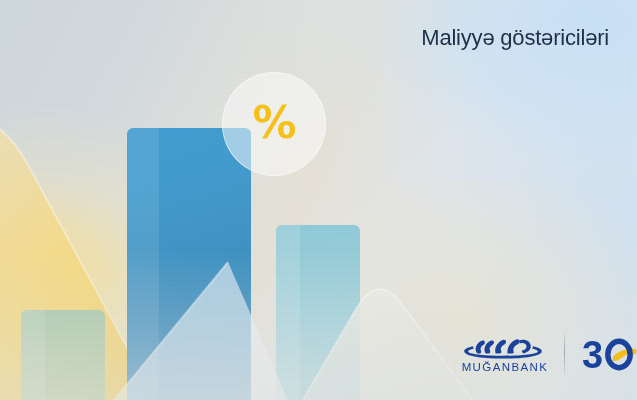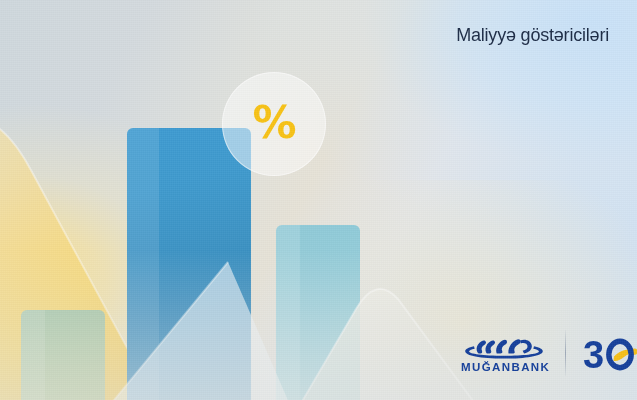--- a/index.html
+++ b/index.html
@@ -181,21 +181,21 @@
   .headline .line1 {
     display: block;
     font-size: 25px;
     font-weight: 700;
     color: #19488f;
     letter-spacing: -0.2px;
     white-space: nowrap;
   }
   .headline .line2 {
     display: block;
-    font-size: 18px;
+    font-size: 22px;
     font-weight: 400;
     color: #1c2b45;
     letter-spacing: -0.2px;
     white-space: nowrap;
     margin-top: 3px;
   }
 
   
   .logo-lockup {
     position: absolute;
@@ -207,21 +207,21 @@
   }
   .brand {
     display: flex;
     flex-direction: column;
     align-items: center;
     gap: 2px;
   }
   .brand-mark { display: block; }
   .brand-word {
     font-size: 11.5px;
-    font-weight: 700;
+    font-weight: 400;
     letter-spacing: 1.4px;
     color: #16409b;
     line-height: 1;
   }
   .divider {
     width: 1px;
     height: 46px;
     background: linear-gradient(to bottom,
                 rgba(120,135,160,0.05),
                 rgba(105,120,148,0.55),

